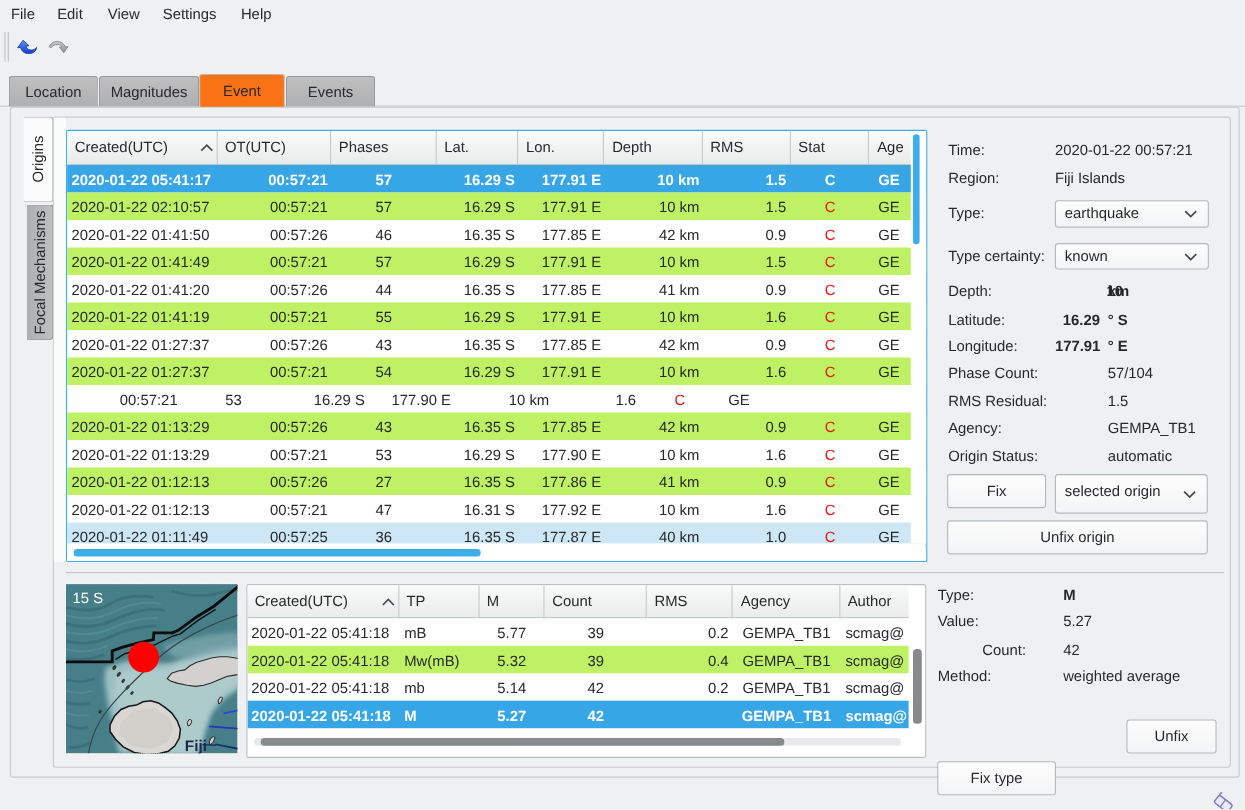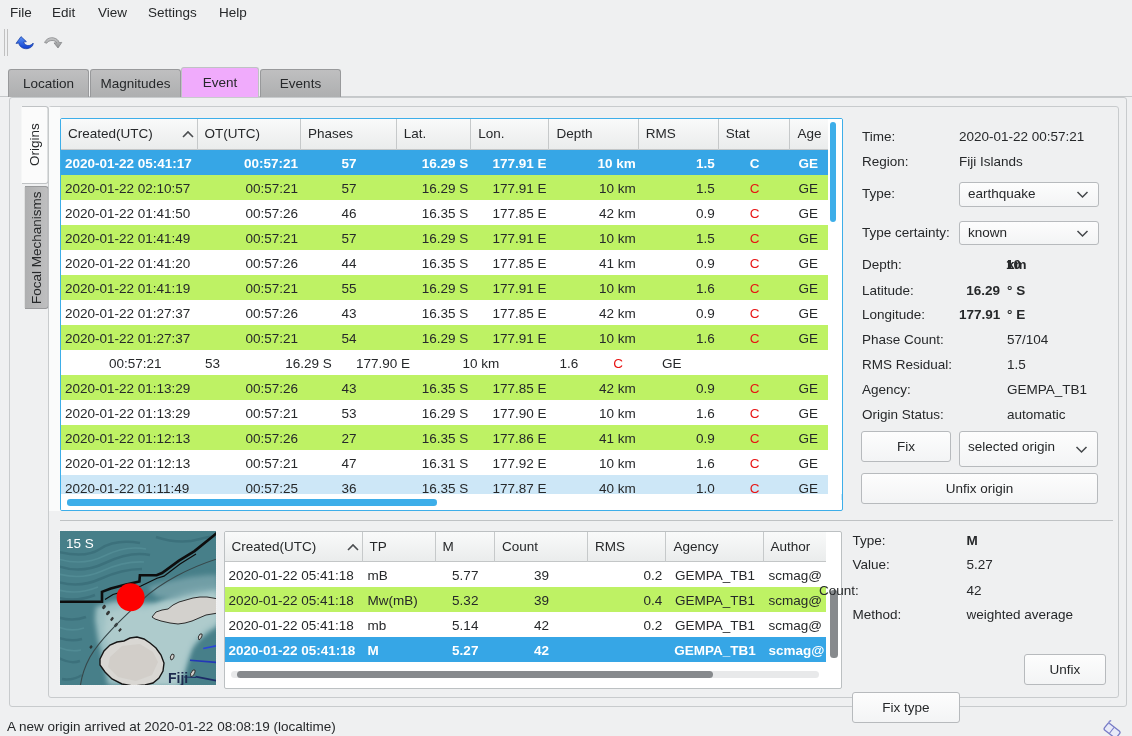--- a/index.html
+++ b/index.html
@@ -1,20 +1,20 @@
 <!DOCTYPE html>
 <html><head><meta charset="utf-8"><style>
 html,body{margin:0;padding:0}
 #win{position:relative;width:1132px;height:736px;background:#eff0f1;font-family:"Liberation Sans",sans-serif;font-size:13.5px;color:#26282a;overflow:hidden}
 .abs{position:absolute}
 
 .menu{top:5px;height:15px;line-height:15px}
 
 .tab{top:69px;height:27.5px;line-height:27px;text-align:center;background:linear-gradient(#bfbfc0,#aeafb0);border:1px solid #98999b;border-bottom:none;border-radius:3px 3px 0 0;box-sizing:border-box}
-.tabsel{top:67px;height:30px;line-height:29px;background:#f0abfc;border:1px solid #bfc2c4;border-bottom:none;z-index:5}
+.tabsel{top:67px;height:30px;line-height:29px;background:#f97316;border:1px solid #bfc2c4;border-bottom:none;z-index:5}
 .paneline{top:96px;height:1px;background:#c5c8ca}
 .frame{border:1px solid #c8cbcd;border-radius:3px;box-sizing:border-box}
 
 .vtab{writing-mode:vertical-rl;transform:rotate(180deg);text-align:center;box-sizing:border-box}
 
 #otab{left:60px;top:118px;width:783px;height:393px;background:#fff;border:1.5px solid #3daee9;border-radius:2px;box-sizing:border-box;overflow:hidden}
 #otab .hdr{position:absolute;left:0;top:0;width:766.5px;height:30.5px;background:linear-gradient(#f9fafa,#eaecec);border-bottom:1px solid #c3c6c7;box-sizing:border-box;display:flex}
 .hc{height:30.5px;line-height:29px;padding-left:7px;border-right:1px solid #c6c9ca;box-sizing:border-box;overflow:hidden;flex:0 0 auto}
 .r span,.mr span{flex:0 0 auto}
 .r{position:absolute;left:0;width:924px;height:25px;display:flex;line-height:27px}
@@ -420,28 +420,27 @@
       </div>
   <div class="abs" style="left:605.5px;top:58.5px;width:8px;height:68px;background:#878a8d;border-radius:3.5px"></div>
   <div class="abs" style="left:6px;top:139px;width:588px;height:7.5px;background:#e8e9ea;border-radius:3.5px"></div>
   <div class="abs" style="left:12px;top:139px;width:476px;height:7.5px;background:#878a8d;border-radius:3.5px"></div>
 </div>
 
 <div class="abs lb" style="left:852.5px;top:533px">Type:</div>
 <div class="abs lb bold" style="left:966.5px;top:533px">M</div>
 <div class="abs lb" style="left:852.5px;top:557px">Value:</div>
 <div class="abs lb" style="left:966.5px;top:557px">5.27</div>
-<div class="abs lb" style="left:819px;top:583px">Count:</div>
+<div class="abs lb" style="left:893px;top:583px">Count:</div>
 <div class="abs lb" style="left:966.5px;top:583px">42</div>
 <div class="abs lb" style="left:852.5px;top:607px">Method:</div>
 <div class="abs lb" style="left:966.5px;top:607px">weighted average</div>
 <div class="abs btn" style="left:852px;top:692px;width:108px;height:31px;line-height:29px">Fix type</div>
 <div class="abs btn" style="left:1024px;top:654px;width:82px;height:31px;line-height:29px">Unfix</div>
 
-<div class="abs" style="left:7px;top:719px">A new origin arrived at 2020-01-22 08:08:19 (localtime)</div>
 <svg class="abs" style="left:1102px;top:720px" width="20" height="16" viewBox="0 0 22 17.6">
   <g transform="rotate(38 11 11)">
     <rect x="3" y="7" width="17" height="9" rx="2" fill="#e8eaf8" stroke="#767ac6" stroke-width="1.4"></rect>
     <line x1="11" y1="7.5" x2="11" y2="15.5" stroke="#767ac6" stroke-width="1.2"></line>
     <path d="M 4,8 Q 2,5 4,3.4" fill="none" stroke="#8a8fd0" stroke-width="1.6"></path>
   </g>
 </svg>
 
 </div>
 </body></html>

